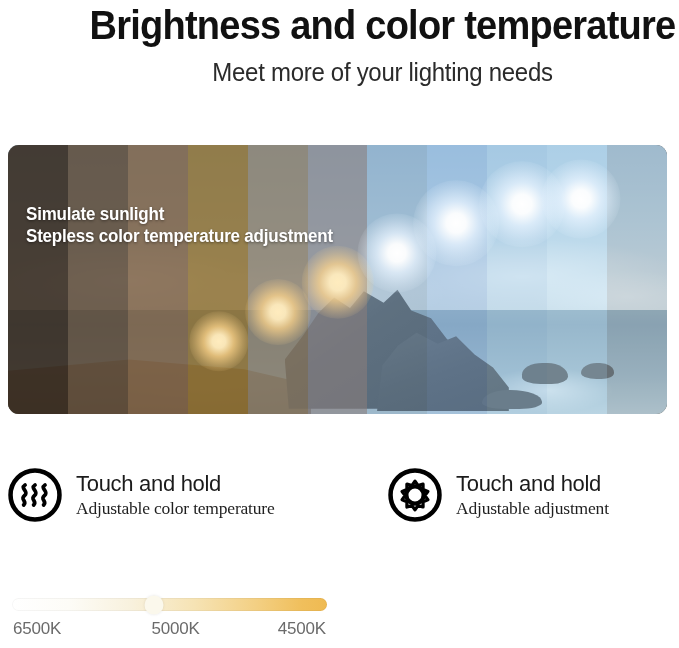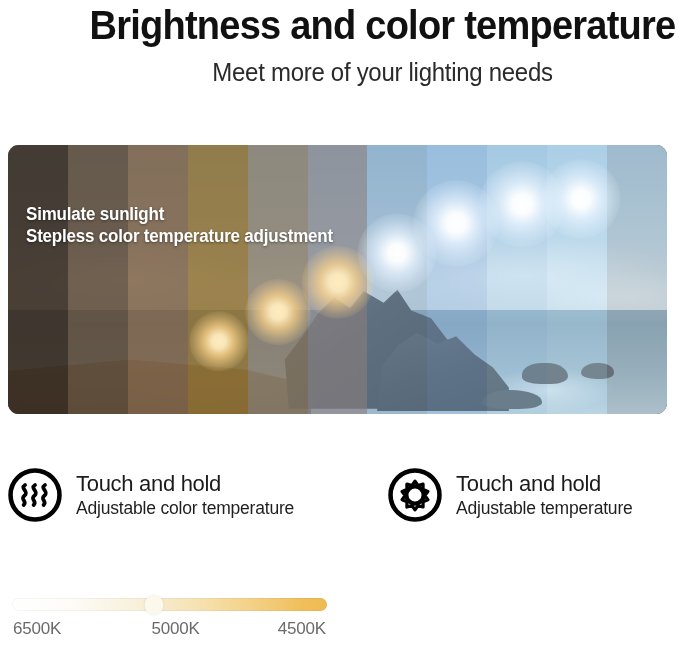--- a/index.html
+++ b/index.html
@@ -210,20 +210,21 @@
     color: #1b1b1b;
     line-height: 26px;
     letter-spacing: -0.3px;
   }
   .feature-sub {
     font-size: 17.5px;
     font-weight: 400;
     color: #1f1f1f;
     line-height: 23px;
     letter-spacing: -0.2px;
+    font-family: Liberation Serif, serif;
   }
 
   
   .sliders {
     position: absolute;
     top: 598px;
     left: 0;
     width: 679px;
     display: flex;
   }
@@ -359,21 +360,21 @@
           <circle cx="32" cy="32" r="27" fill="none" stroke="#000" stroke-width="5"></circle>
           <path fill="none" stroke="#000" stroke-width="4.6" stroke-linejoin="round" d="M32 12.5 L36.2 18.6 L43.4 16.6 L43.4 24.1 L50.2 27.0 L45.9 32.8
                    L50.2 38.6 L43.4 41.5 L43.4 49.0 L36.2 47.0 L32 53.1 L27.8 47.0
                    L20.6 49.0 L20.6 41.5 L13.8 38.6 L18.1 32.8 L13.8 27.0 L20.6 24.1
                    L20.6 16.6 L27.8 18.6 Z" transform="translate(0,0) scale(0.78) translate(9,9)"></path>
           <circle cx="32" cy="32" r="9.5" fill="none" stroke="#000" stroke-width="4.6"></circle>
         </svg>
       </span>
       <span class="feature-text">
         <span class="feature-title" style="display:block">Touch and hold</span>
-        <span class="feature-sub" style="display:block">Adjustable temperature</span>
+        <span class="feature-sub" style="display:block">Adjustable adjustment</span>
       </span>
     </div>
   </div>
 
   <div class="sliders">
 
     <div class="slider-block">
       <div class="slider-track track-cct">
         <div class="knob knob-cct"></div>
       </div>

